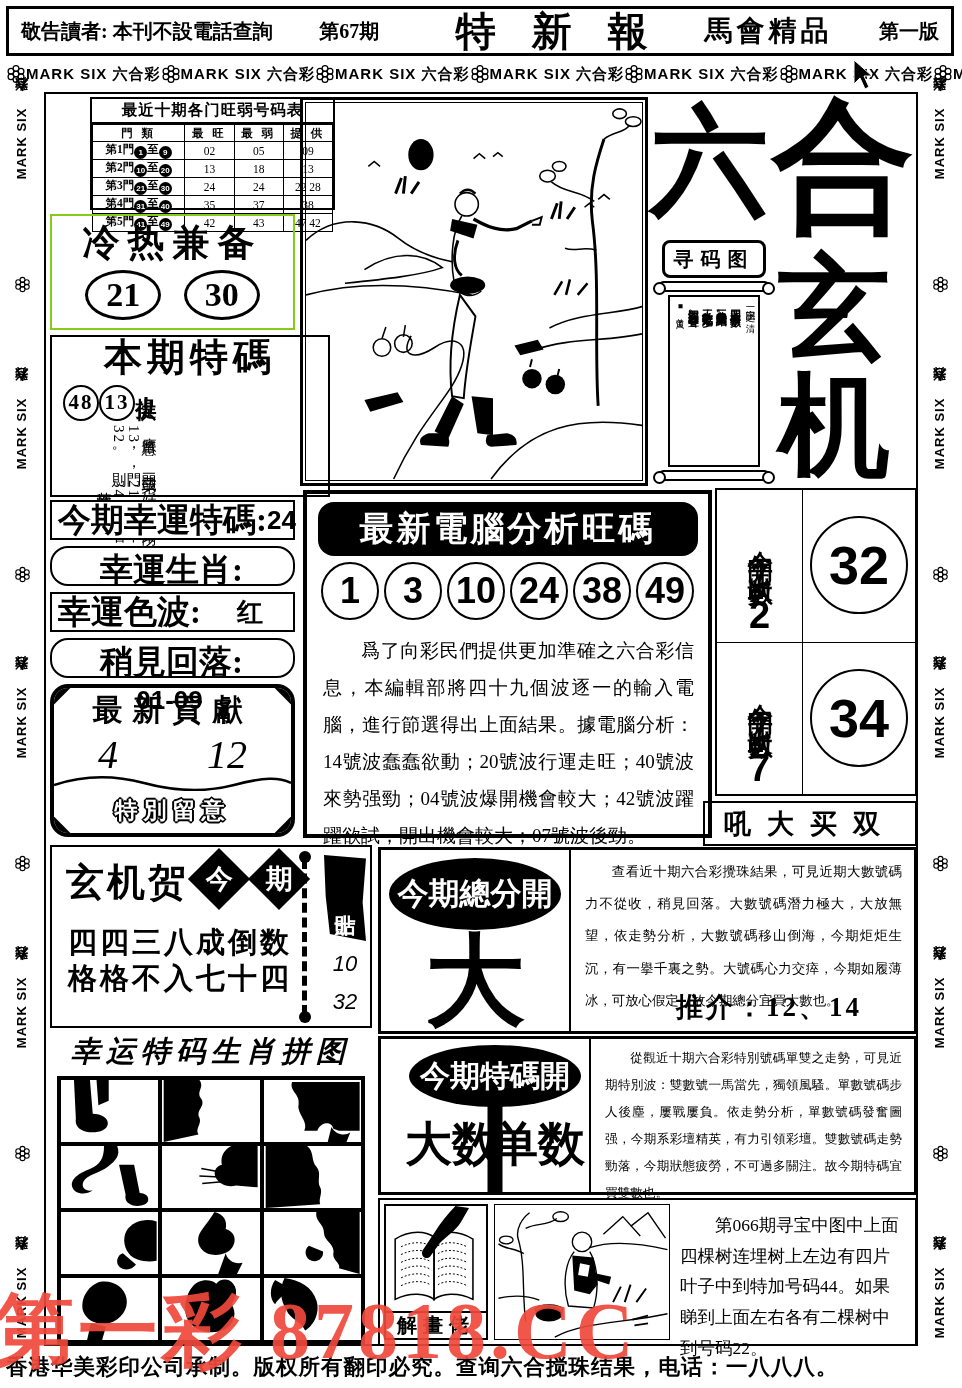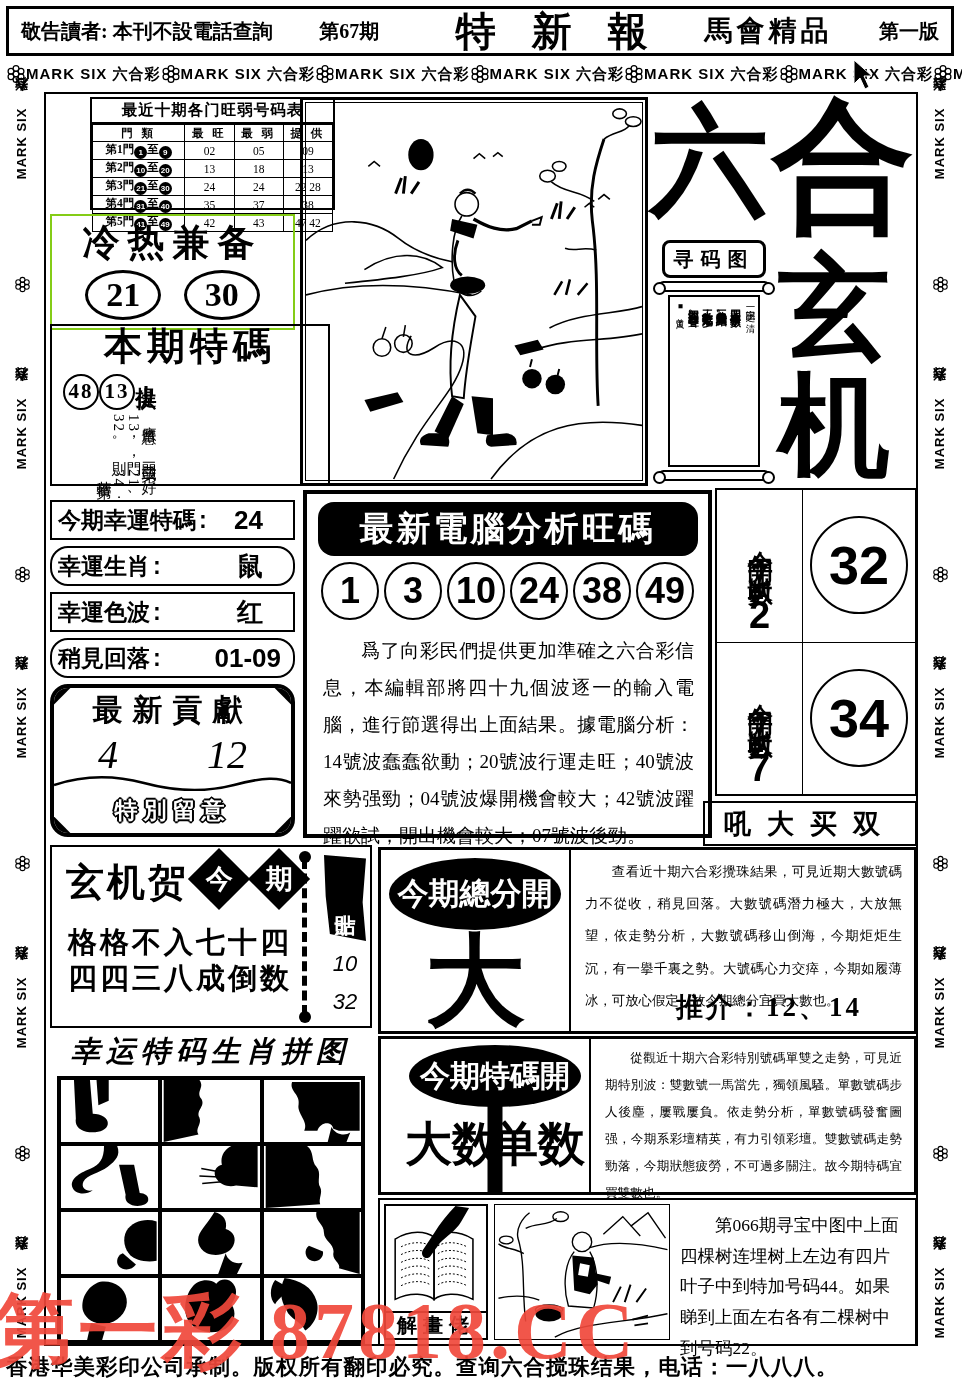--- a/index.html
+++ b/index.html
@@ -46,33 +46,33 @@
     font-family:"Liberation Sans",sans-serif;}
 
   
   .coldhot { left:50px; top:214px; width:245px; height:116px; border:2px solid #84cc16; text-align:center; }
   .coldhot-title { font-size:37px; font-weight:900; letter-spacing:8px; margin-top:2px; }
   .coldhot-nums { display:flex; justify-content:space-around; padding:2px 22px; }
   .oval { width:76px; height:50px; border:3px solid #000; border-radius:50%;
     display:flex; align-items:center; justify-content:center; font-size:34px; font-weight:600; }
 
   
-  .speccode { left:50px; top:324px; width:280px; height:162px; border:2px solid #000; }
+  .speccode { left:50px; top:335px; width:280px; height:162px; border:2px solid #000; }
   .speccode-title { font-size:38px; font-weight:900; text-align:center; letter-spacing:5px; line-height:1.1; }
   .speccode-body { height:110px; writing-mode:vertical-rl; padding:2px 10px 0 6px; display:flex; }
   .vcol { font-size:15px; line-height:1; margin:0 5px; letter-spacing:2px; }
   .provide-col { font-size:21px; font-weight:700; letter-spacing:2px; }
   .pcirc { writing-mode:horizontal-tb; display:inline-flex; align-items:center; justify-content:center;
     width:36px; height:36px; border:2.5px solid #000; border-radius:50%; font-size:21px; font-weight:600; margin:4px 0; }
 
   
   .lucky-row { left:50px; width:245px; height:40px; border:2px solid #000;
     display:flex; align-items:center; justify-content:space-between; padding:0 8px 0 6px; background:#fff; }
-  .lucky-row.round { border-radius:18px; }
-  .lucky-label { font-size:23px; font-weight:700; white-space:nowrap;font-family:Liberation Mono, monospace; }
+  .lucky-row.round { border-radius:18px;flex-direction:column; }
+  .lucky-label { font-size:33px; font-weight:700; white-space:nowrap; }
   .lucky-value { font-size:26px; font-weight:700; font-family:"Liberation Sans",sans-serif; padding-right:22px; }
 
   
   .contrib { left:50px; top:684px; width:245px; height:153px; border:4px solid #000; border-radius:18px;
     overflow:hidden; text-align:center; position:absolute;}
   .contrib .corner { position:absolute; width:26px; height:26px; background:#000; }
   .c-tl { left:-14px; top:-14px; transform:rotate(45deg);} .c-tr { right:-14px; top:-14px; transform:rotate(45deg);}
   .c-bl { left:-14px; bottom:-14px; transform:rotate(45deg);} .c-br { right:-14px; bottom:-14px; transform:rotate(45deg);}
   .contrib-title { font-size:30px; font-weight:900; letter-spacing:10px; margin-top:2px; }
   .contrib-top { display:flex; justify-content:space-between; padding:0 44px; font-size:40px; font-style:italic; height:44px;}
@@ -511,22 +511,22 @@
   <div class="mys-titlerow">
     <span class="mys-prefix">玄机贺</span>
     <span class="diamond">
         <span>今</span>
       </span>
     <span class="diamond">
         <span>期</span>
       </span>
   </div>
   <div class="mys-poem">
+    <div>四四三八成倒数</div>
     <div>格格不入七十四</div>
-    <div>四四三八成倒数</div>
   </div>
   <div class="mys-dash"></div>
   <div class="tip-blob">
       <span>貼士</span>
     </div>
   <div class="tip-num" style="top:104px">10</div>
   <div class="tip-num" style="top:142px">32</div>
 </div>
 
 <div class="abs puzzle">

